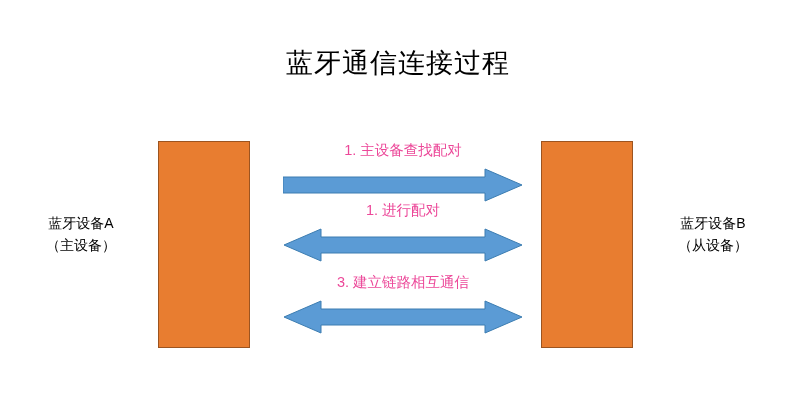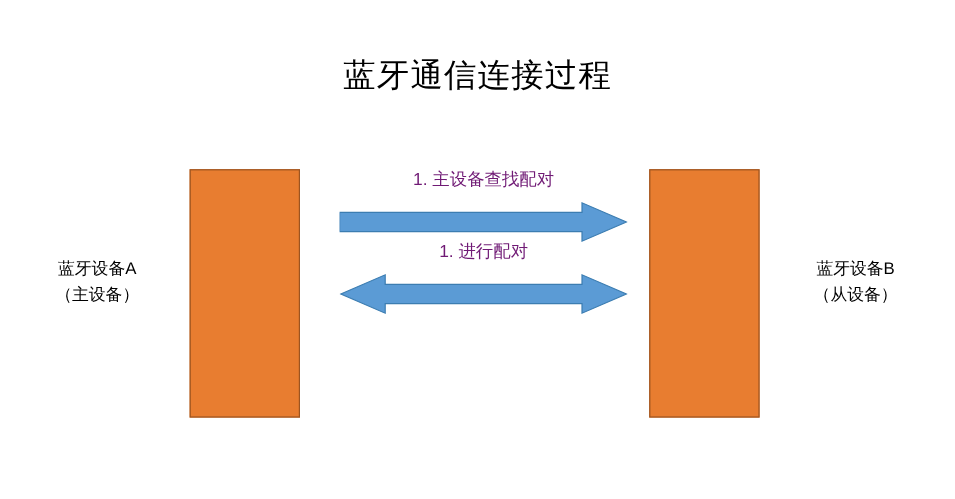--- a/index.html
+++ b/index.html
@@ -75,21 +75,21 @@
   }
   #arrow-row-1 { top: 140px; }
   #arrow-row-2 { top: 200px; }
   #arrow-row-3 { top: 272px; }
 
   .arrow-caption {
     width: 100%;
     text-align: center;
     font-size: 14.5px;
     line-height: 20px;
-    color: #701a75;
+    color: #ec4899;
     white-space: nowrap;
     margin-bottom: 8px;
   }
 
   .arrow-graphic {
     display: block;
     width: 240px;
     height: 34px;
   }
 </style>
@@ -121,14 +121,20 @@
     </svg>
   </div>
 
   <div id="arrow-row-2" class="arrow-row">
     <div class="arrow-caption">1. 进行配对</div>
     <svg class="arrow-graphic" viewBox="0 0 240 34" preserveAspectRatio="none">
       <polygon points="1,17 38,1 38,9 202,9 202,1 239,17 202,33 202,25 38,25 38,33" fill="#5B9BD5" stroke="#3C7DB1" stroke-width="1"></polygon>
     </svg>
   </div>
 
+  <div id="arrow-row-3" class="arrow-row">
+    <div class="arrow-caption">3. 建立链路相互通信</div>
+    <svg class="arrow-graphic" viewBox="0 0 240 34" preserveAspectRatio="none">
+      <polygon points="1,17 38,1 38,9 202,9 202,1 239,17 202,33 202,25 38,25 38,33" fill="#5B9BD5" stroke="#3C7DB1" stroke-width="1"></polygon>
+    </svg>
+  </div>
 
 </div>
 
 </body></html>

